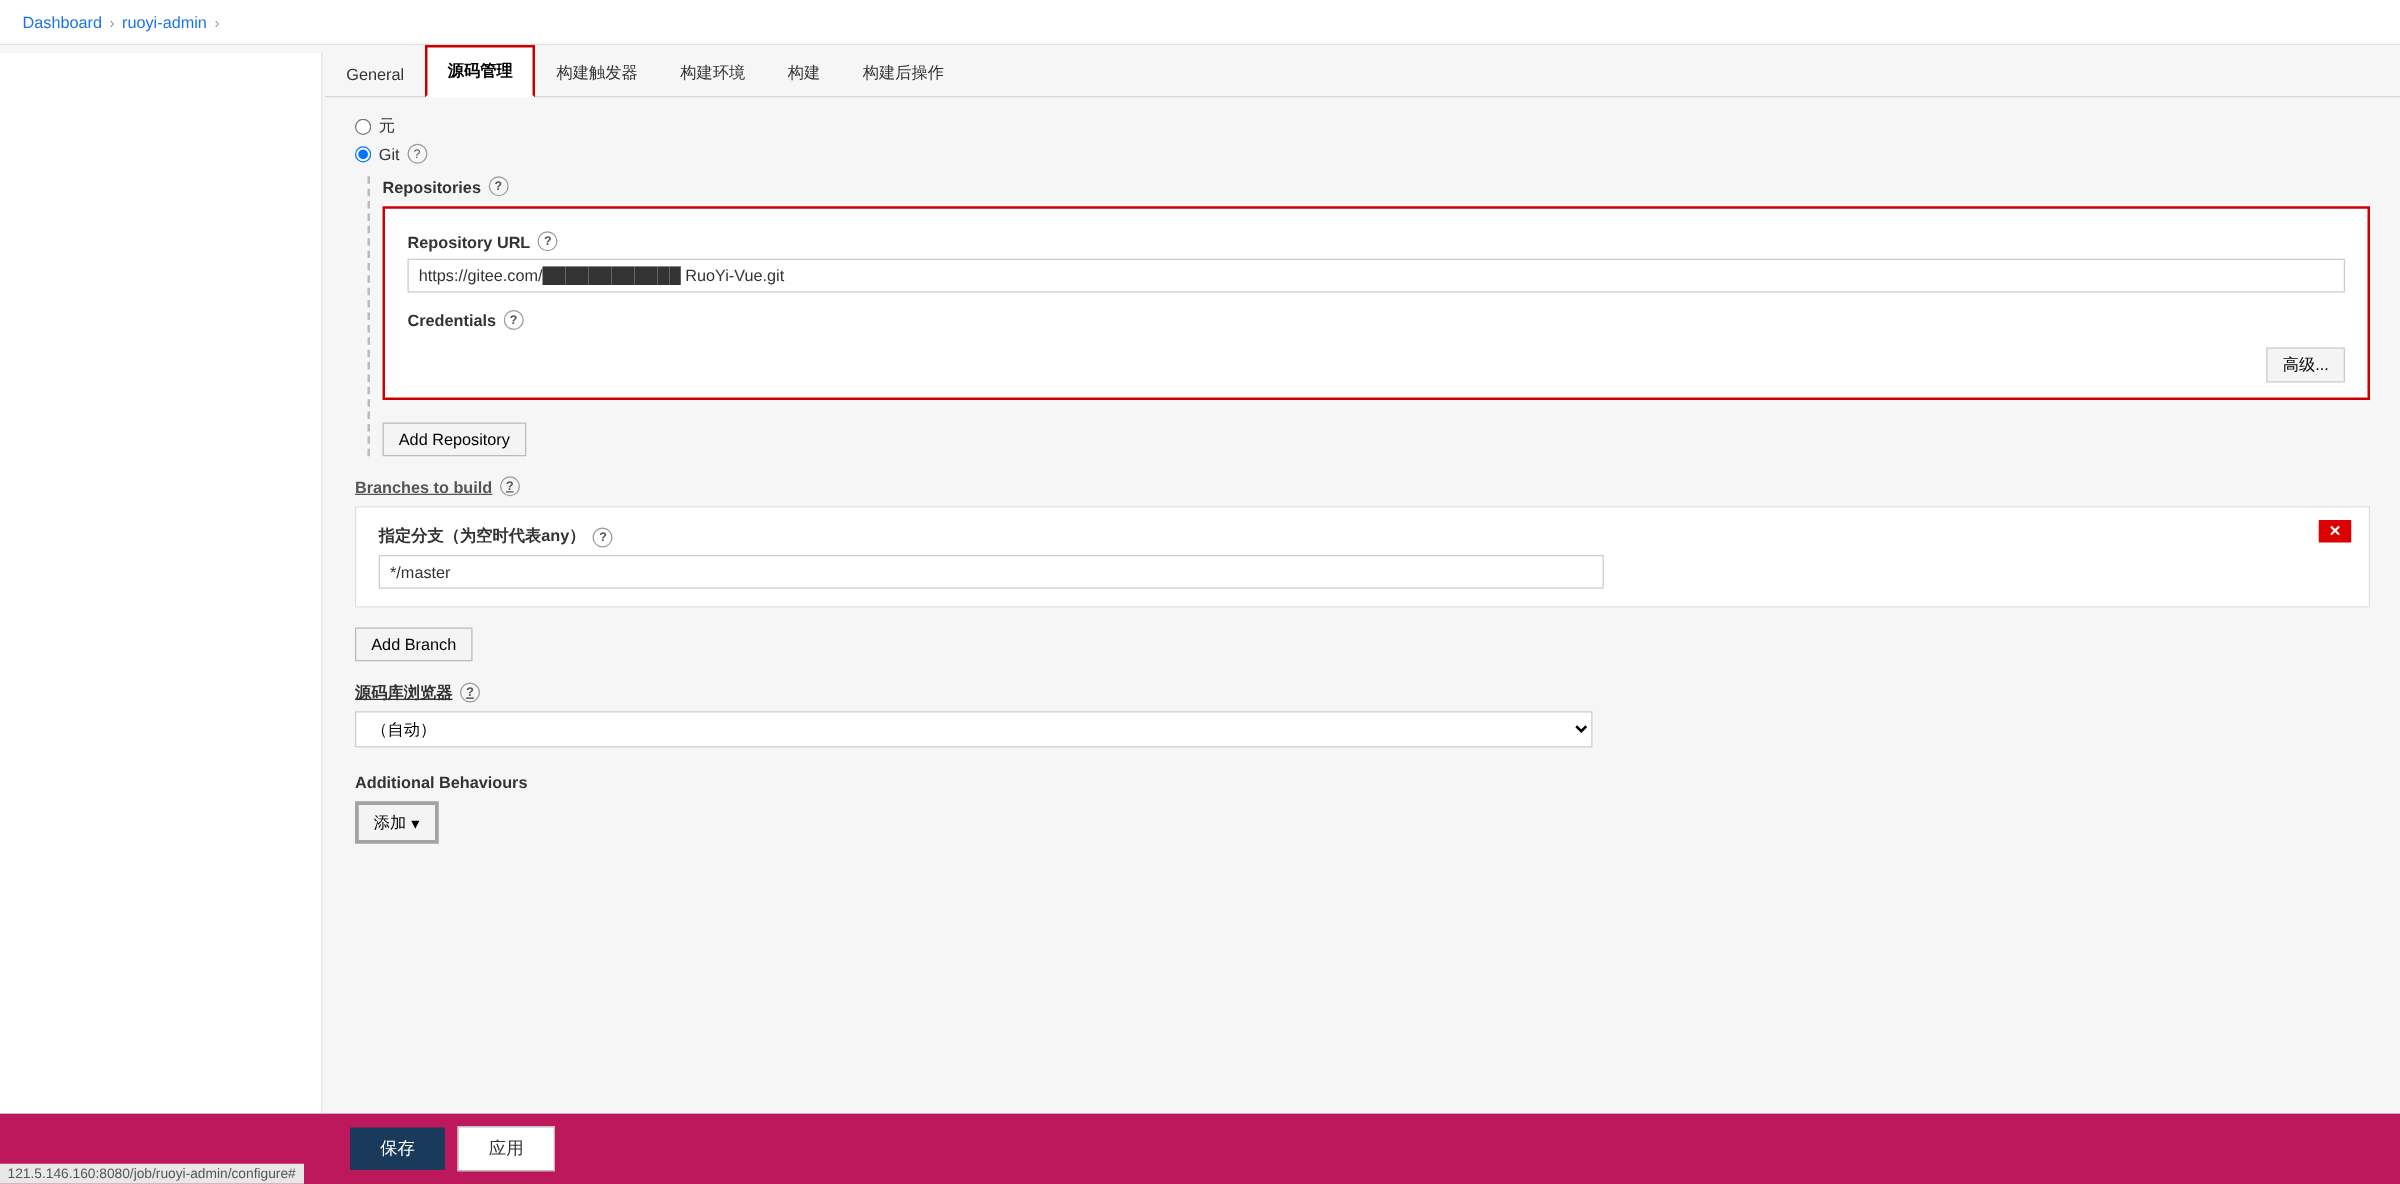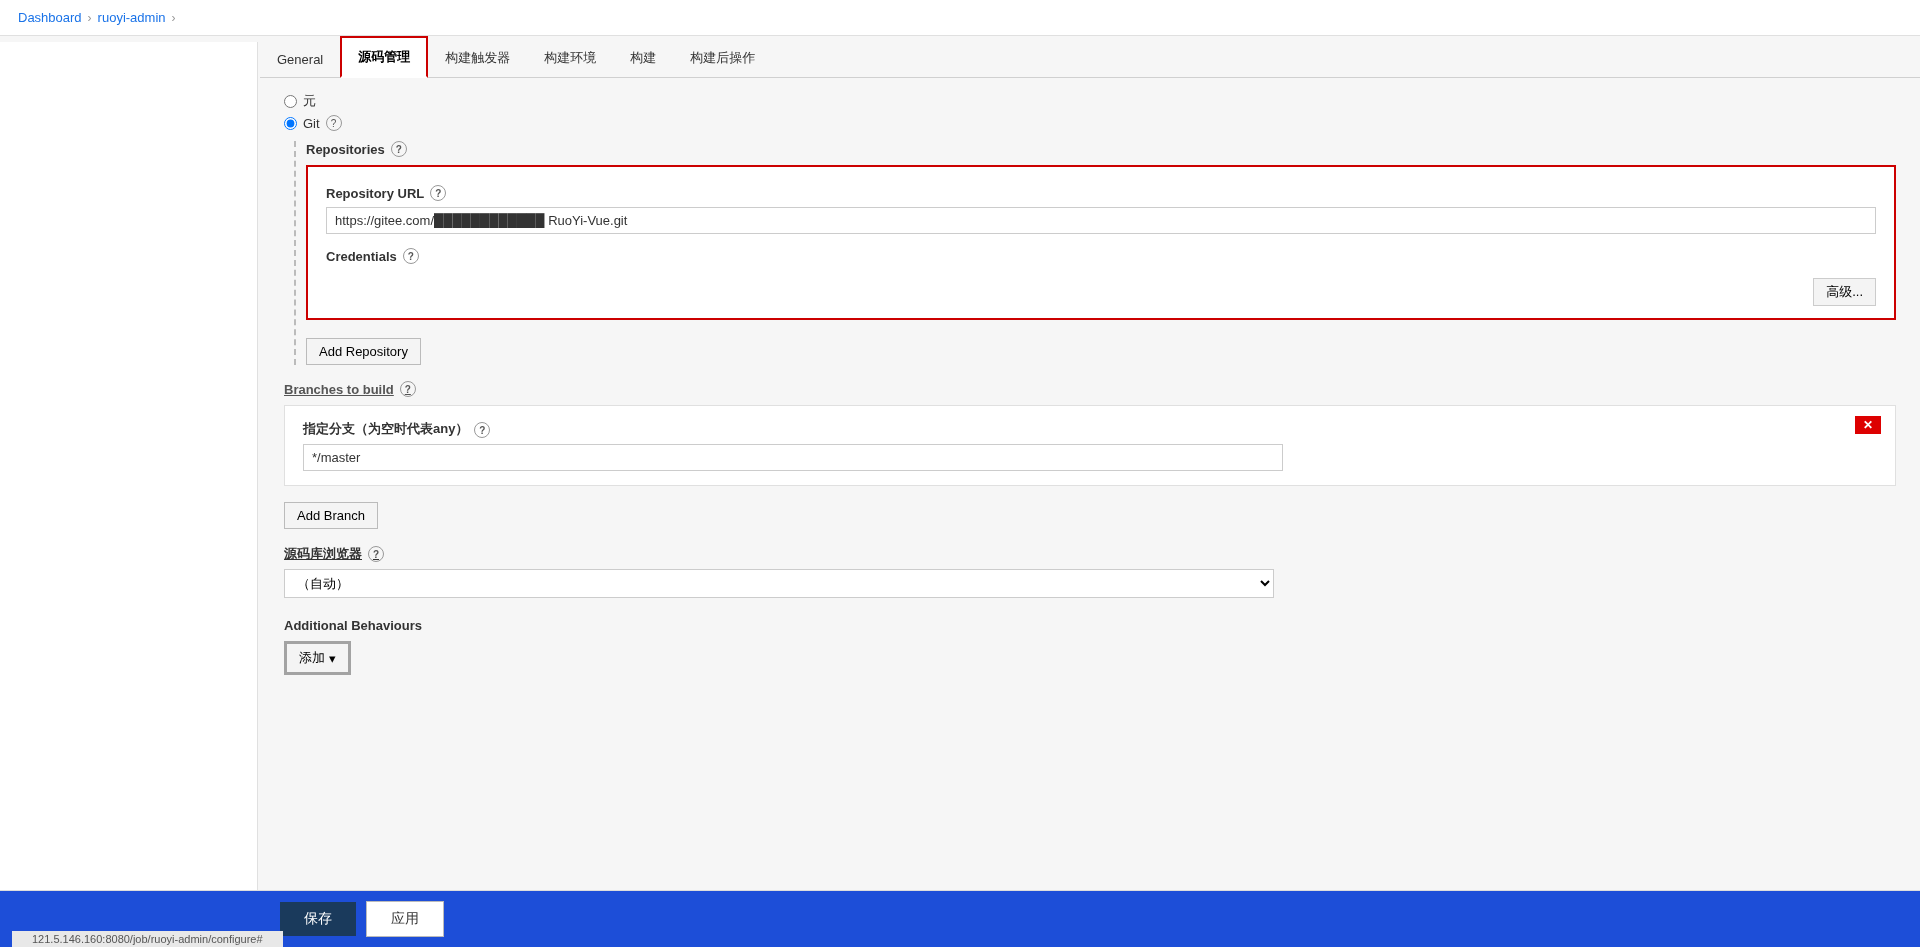--- a/index.html
+++ b/index.html
@@ -235,21 +235,21 @@
       font-size: 13px;
       display: flex;
       align-items: center;
       gap: 4px;
     }
     .bottom-bar {
       position: fixed;
       bottom: 0;
       left: 0;
       right: 0;
-      background: #1d4ed8;
+      background: #be185d;
       border-top: 1px solid #ddd;
       padding: 10px 280px;
       display: flex;
       gap: 10px;
       align-items: center;
       z-index: 100;
     }
     .save-btn {
       background: #1a3a5c;
       color: #fff;
@@ -271,24 +271,24 @@
     .footer-note {
       position: fixed;
       bottom: 6px;
       right: 20px;
       font-size: 12px;
       color: #888;
     }
     .url-bar {
       position: fixed;
       bottom: 0;
-      left: 12px;
+      left: 0;
       font-size: 11px;
       color: #555;
-      padding: 2px 20px;
+      padding: 2px 6px;
       background: #e8e8e8;
       z-index: 200;
     }
     .left-sidebar {
       position: fixed;
       left: 0;
       top: 42px;
       width: 258px;
       bottom: 46px;
       background: #fff;

